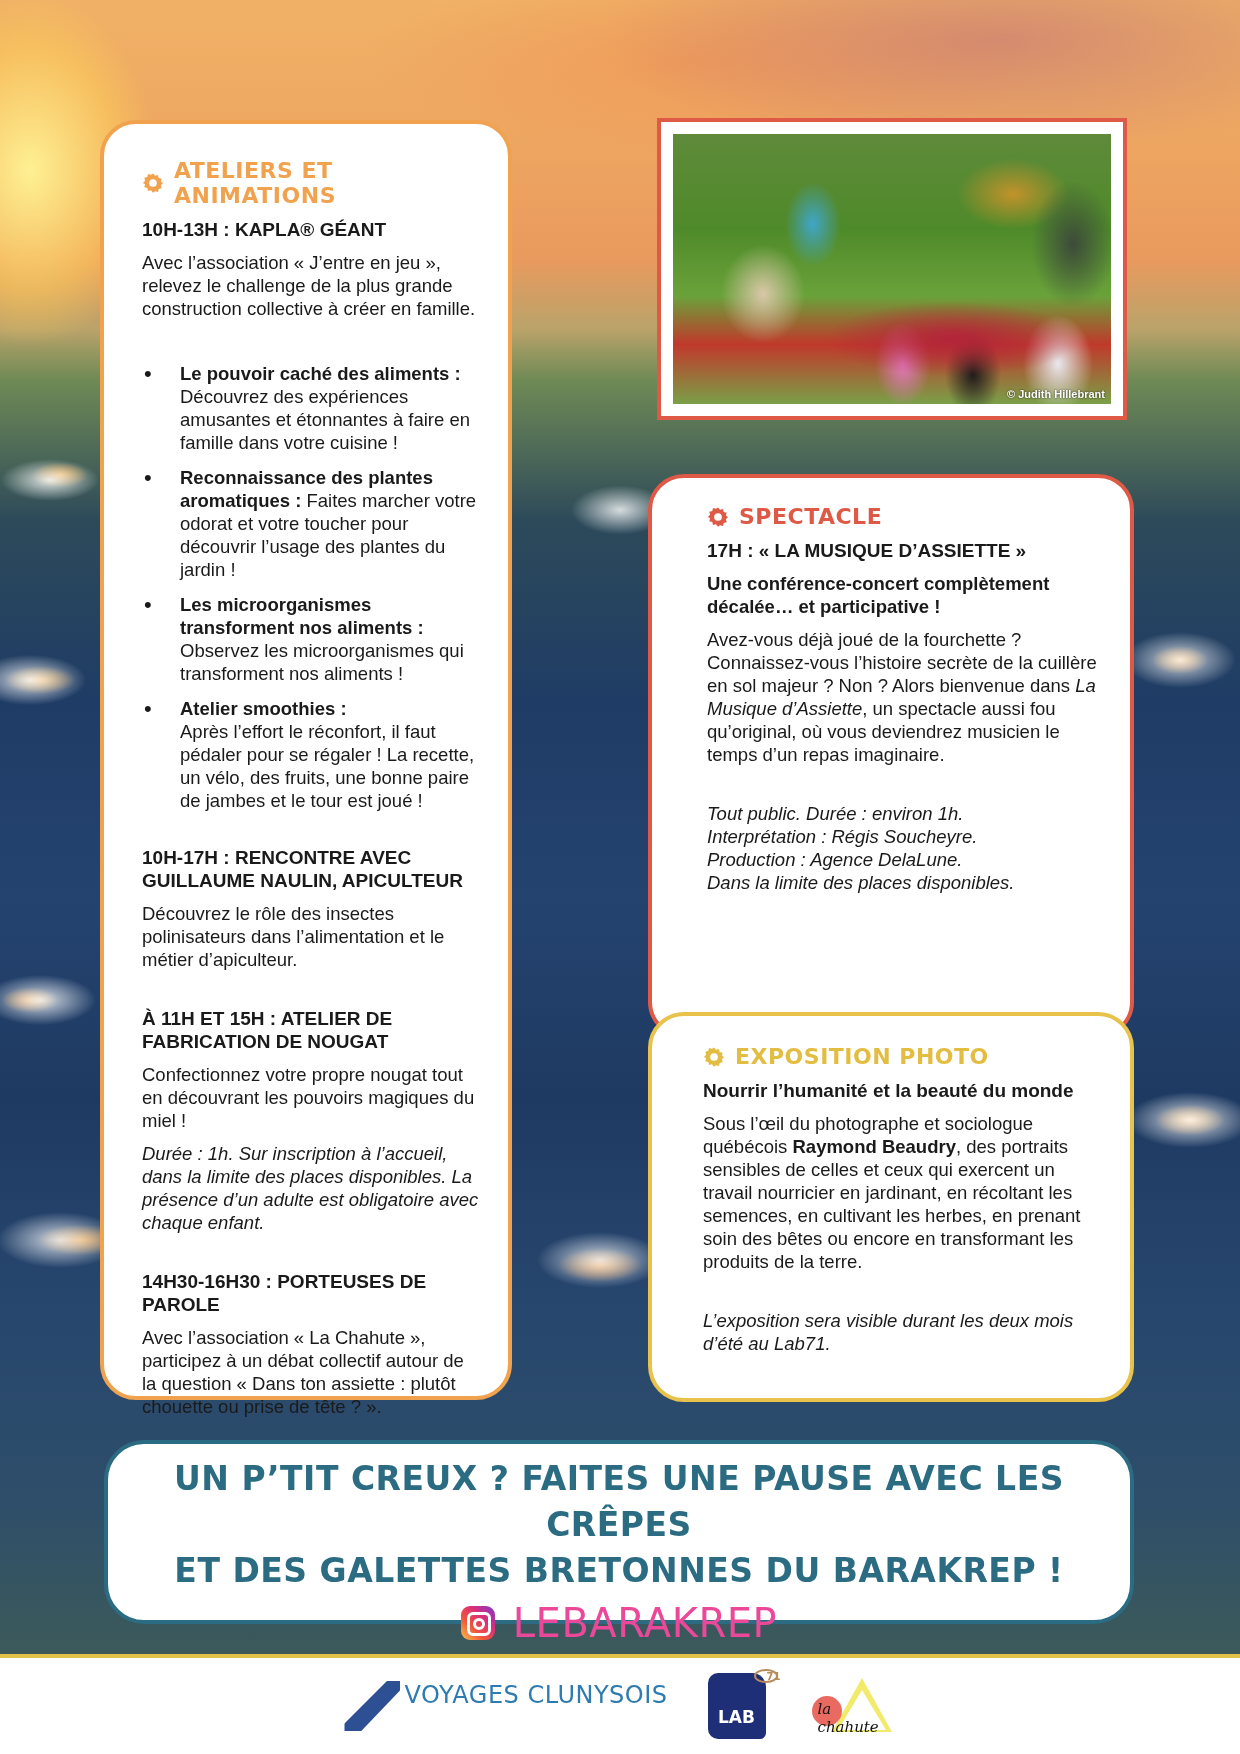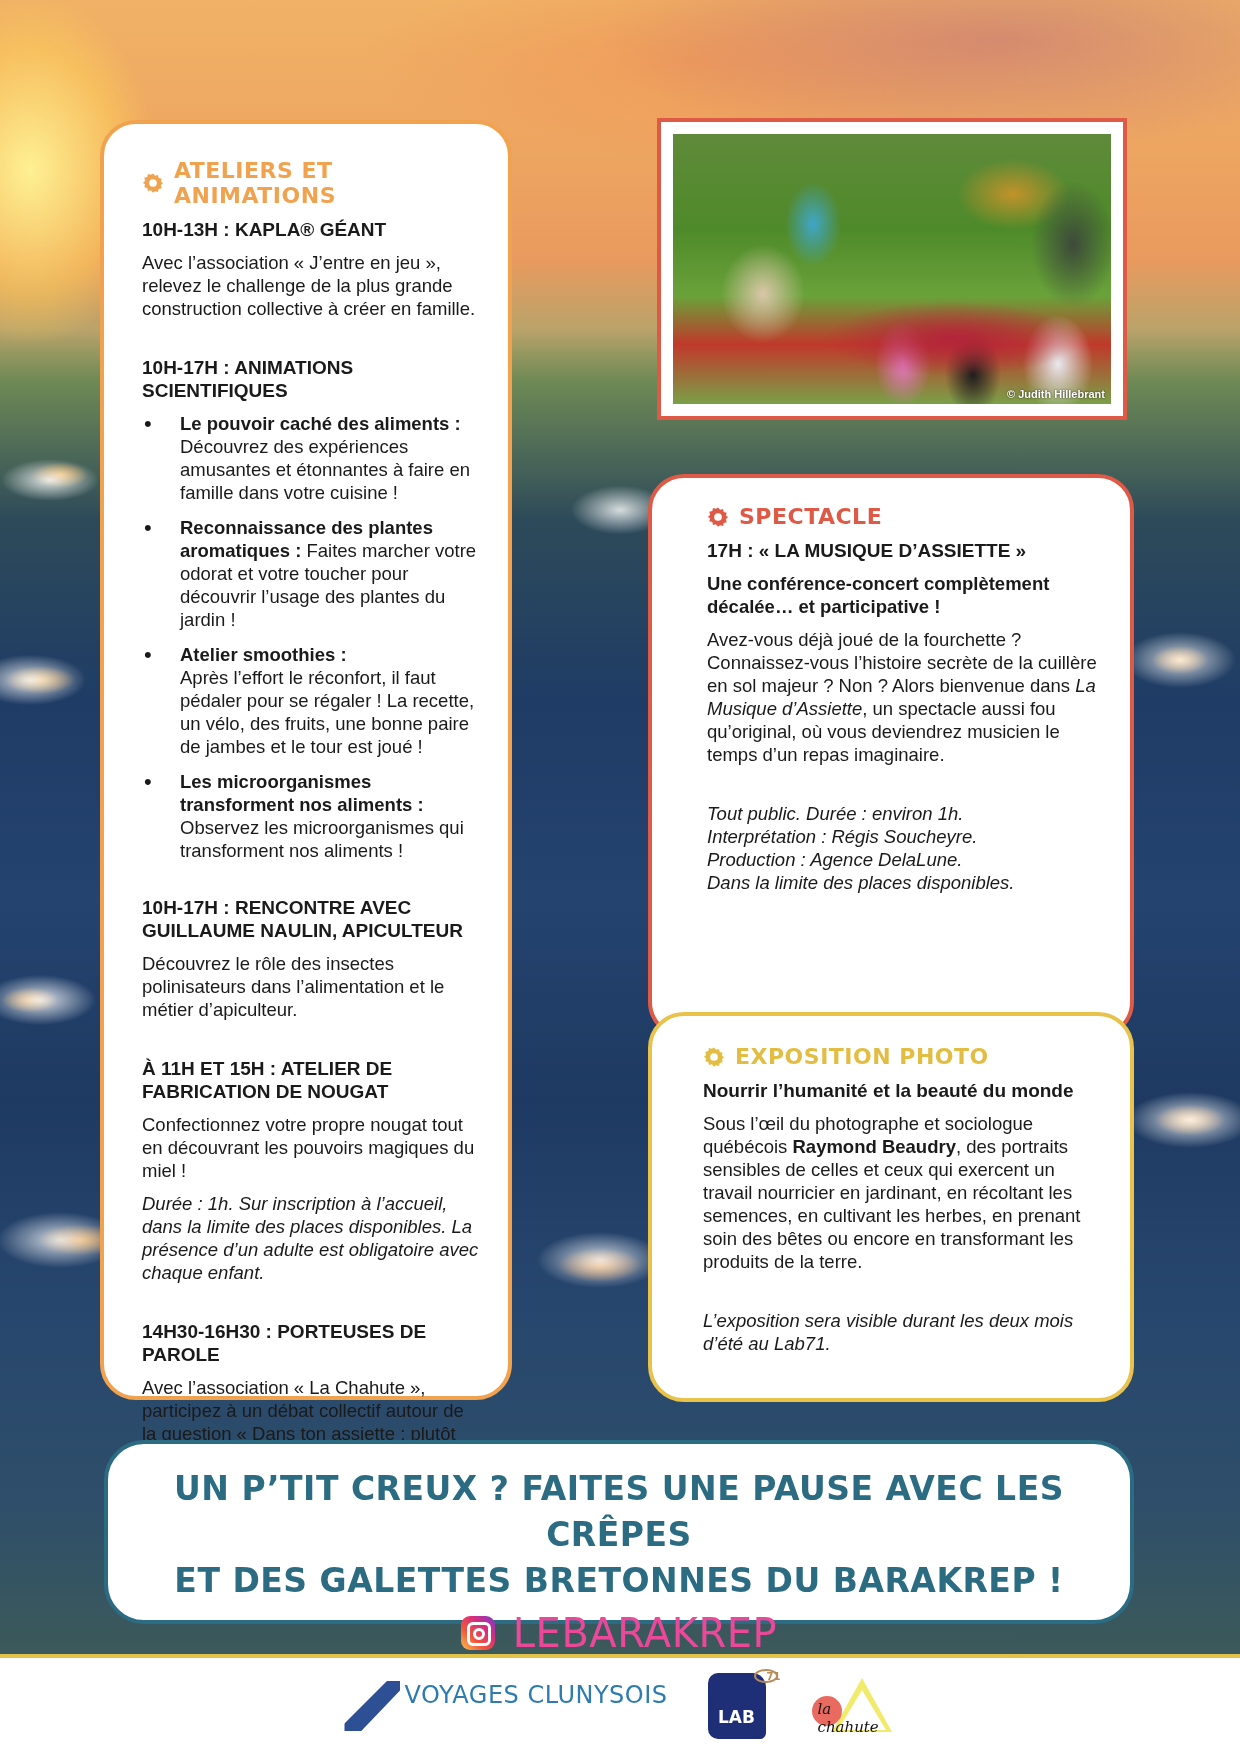--- a/index.html
+++ b/index.html
@@ -47,21 +47,21 @@
       position: absolute; left: 0; top: 1658px; width: 1240px; height: 96px; background: #ffffff;
       display: flex; align-items: center; justify-content: center; gap: 40px;
     }
 
     .card {
       position: absolute; background: #ffffff; border-radius: 36px;
     }
     .card-left { left: 100px; top: 120px; width: 412px; height: 1280px; border: 4px solid #f0a24e; padding: 34px 26px 20px 38px; }
     .card-spectacle { left: 648px; top: 474px; width: 486px; height: 564px; border: 4px solid #de5a47; padding: 26px 26px 20px 55px; }
     .card-expo { left: 648px; top: 1012px; width: 486px; height: 390px; border: 4px solid #e8c24a; padding: 28px 26px 20px 51px; }
-    .card-bottom { left: 104px; top: 1440px; width: 1030px; height: 184px; border: 4px solid #2b6c83; border-radius: 40px; text-align: center; padding-top: 22px; }
+    .card-bottom { left: 104px; top: 1440px; width: 1030px; height: 184px; border: 4px solid #2b6c83; border-radius: 40px; text-align: center; padding-top: 12px; }
 
     .section-title {
       display: flex; align-items: center; gap: 10px;
       font-family: "DejaVu Sans", sans-serif; font-weight: bold;
       font-size: 22px; letter-spacing: 0.5px; margin-bottom: 10px;
     }
     .section-title .gear { width: 22px; height: 22px; flex: none; }
     .t-orange { color: #f0a24e; }
     .t-red { color: #de5a47; }
     .t-yellow { color: #e3bd42; }
@@ -163,26 +163,25 @@
         <path fill="#f0a24e" d="M12 1.5l2.2 2.6 3.3-.9.7 3.3 3.3.8-.9 3.3L23 12l-2.4 2.4.9 3.3-3.3.8-.7 3.3-3.3-.9L12 22.5l-2.2-2.6-3.3.9-.7-3.3-3.3-.8.9-3.3L1 12l2.4-2.4-.9-3.3 3.3-.8.7-3.3 3.3.9z"></path>
         <circle cx="12" cy="12" r="4.2" fill="#fff"></circle>
       </svg>
     <span>ATELIERS ET ANIMATIONS</span>
   </div>
 
   <div class="h3">10H-13H : KAPLA® GÉANT</div>
   <p class="p">Avec l’association « J’entre en jeu », relevez le challenge de la plus grande construction collective à créer en famille.</p>
 
   <div class="gap-l"></div>
-  <div class="h3">10H-17H : ANIMATIONS SCIENTIFIQUES</div>
   <ul class="bullets">
     <li><span class="b">Le pouvoir caché des aliments :</span><br><span>Découvrez des expériences amusantes et étonnantes à faire en famille dans votre cuisine !</span></li>
     <li><span class="b">Reconnaissance des plantes aromatiques :</span> <span>Faites marcher votre odorat et votre toucher pour découvrir l’usage des plantes du jardin !</span></li>
+    <li><span class="b">Les microorganismes transforment nos aliments :</span><br><span>Observez les microorganismes qui transforment nos aliments !</span></li>
     <li><span class="b">Atelier smoothies :</span><br><span>Après l’effort le réconfort, il faut pédaler pour se régaler ! La recette, un vélo, des fruits, une bonne paire de jambes et le tour est joué !</span></li>
-    <li><span class="b">Les microorganismes transforment nos aliments :</span><br><span>Observez les microorganismes qui transforment nos aliments !</span></li>
   </ul>
 
   <div class="gap-m"></div>
   <div class="h3">10H-17H : RENCONTRE AVEC GUILLAUME NAULIN, APICULTEUR</div>
   <p class="p">Découvrez le rôle des insectes polinisateurs dans l’alimentation et le métier d’apiculteur.</p>
 
   <div class="gap-l"></div>
   <div class="h3">À 11H ET 15H : ATELIER DE FABRICATION DE NOUGAT</div>
   <p class="p">Confectionnez votre propre nougat tout en découvrant les pouvoirs magiques du miel !</p>
   <div class="gap-s"></div>

